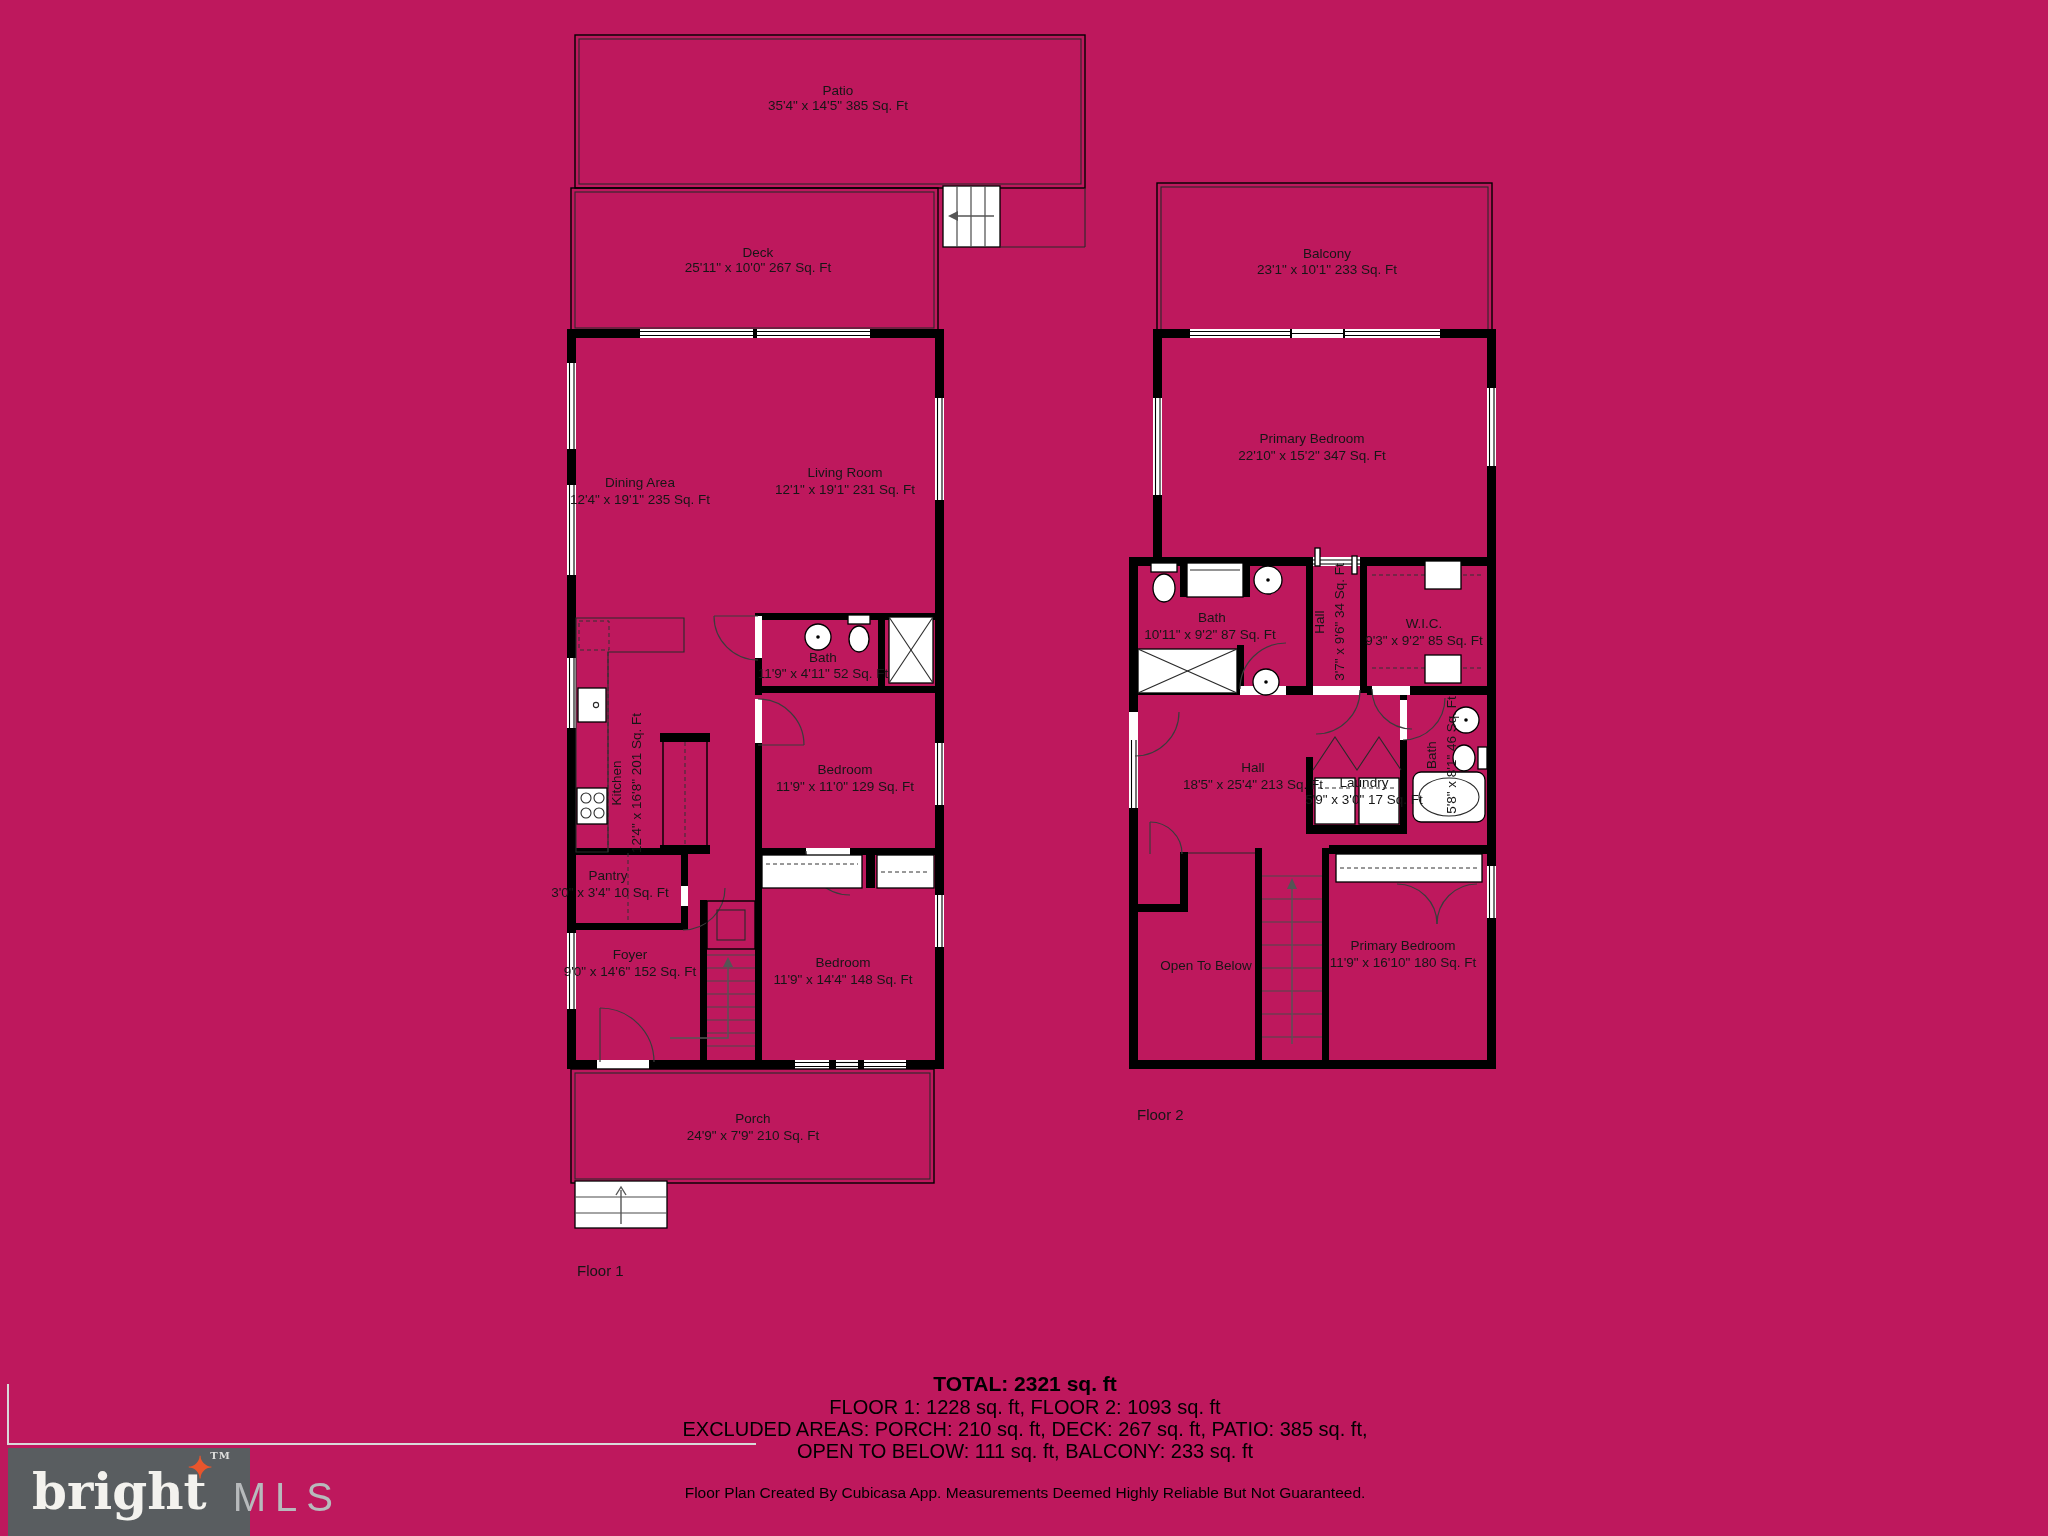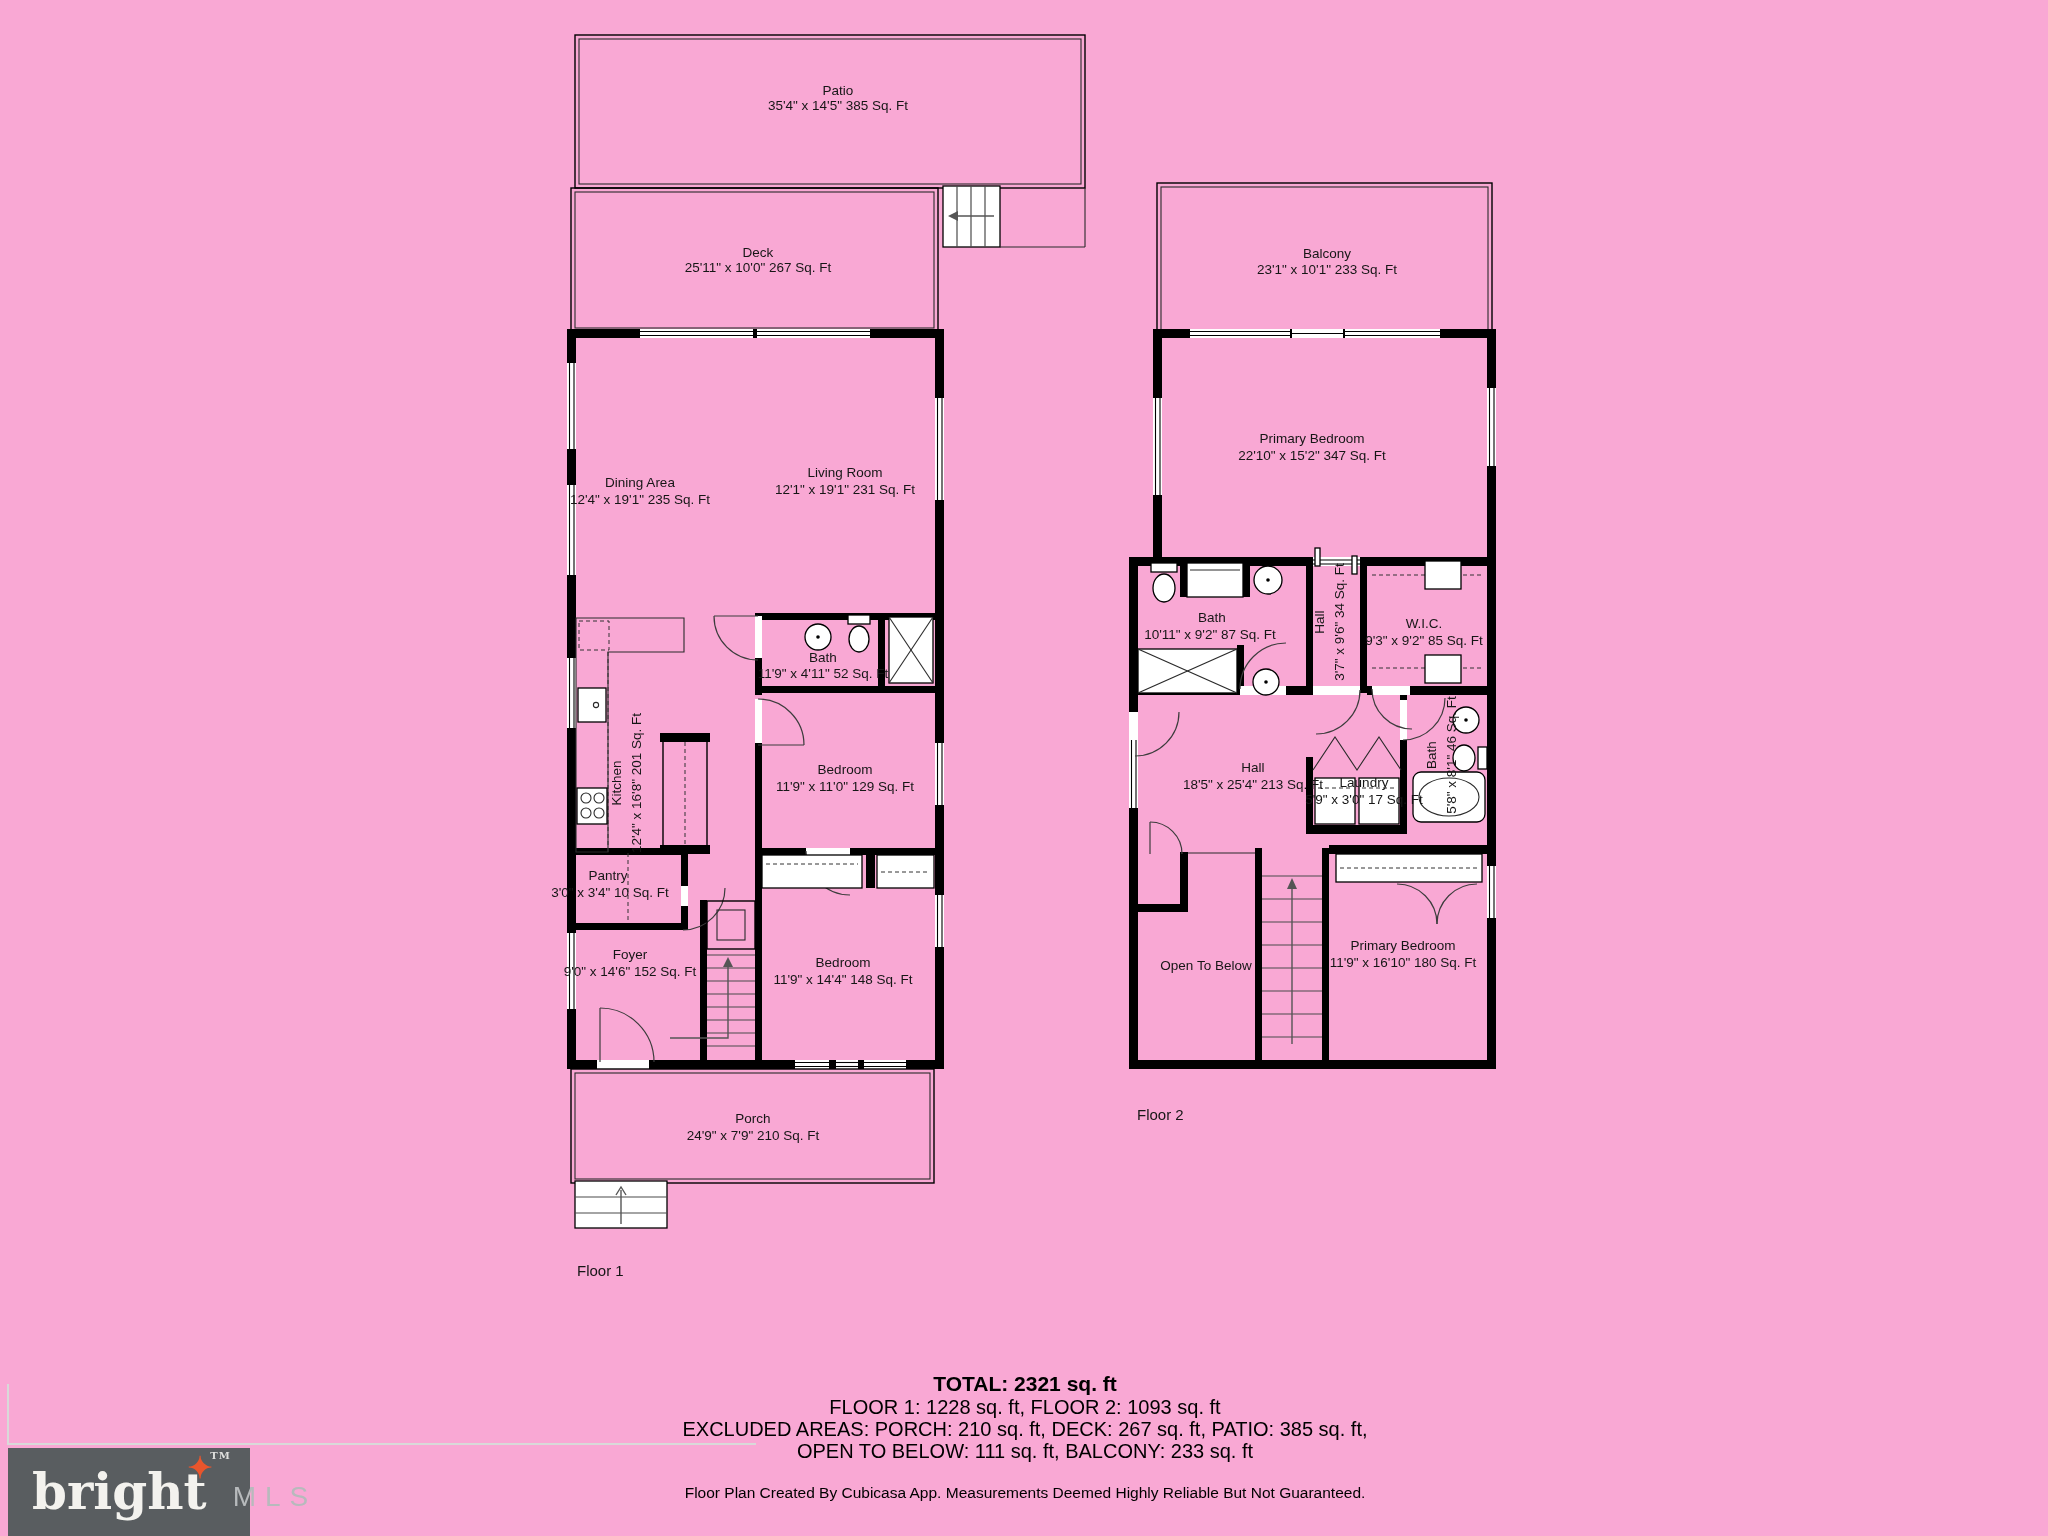--- a/index.html
+++ b/index.html
@@ -1,16 +1,16 @@
 <!DOCTYPE html>
 <html><head>
 <meta charset="utf-8">
 <style>
   html,body{margin:0;padding:0;background:#ffffff;}
-  .page{position:relative;width:2048px;height:1536px;background:#f9a8d4;overflow:hidden;font-family:"Liberation Sans",sans-serif;}
+  .page{position:relative;width:2048px;height:1536px;background:#be185d;overflow:hidden;font-family:"Liberation Sans",sans-serif;}
   svg{position:absolute;top:0;left:0;}
   
   .wall{fill:#000;}
   .gap{fill:#fff;}
   .thin{fill:none;stroke:#000;stroke-width:1.4;}
   .thin2{fill:none;stroke:#2a2a2a;stroke-width:1.1;}
   .winline{stroke:#000;stroke-width:1.1;}
   .arc{fill:none;stroke:#3c3c3c;stroke-width:1.2;}
   .tread{stroke:#4a4a4a;stroke-width:1.2;}
   .dash{fill:none;stroke:#333;stroke-width:1;stroke-dasharray:4 3;}
@@ -23,21 +23,21 @@
   .rn,.rd{font-size:13.5px;text-anchor:middle;}
   .fl{font-size:15px;text-anchor:start;}
   .sum-total{font-size:21px;font-weight:bold;text-anchor:middle;fill:#000;}
   .sum{font-size:20px;text-anchor:middle;fill:#000;}
   .credit{font-size:15.5px;text-anchor:middle;fill:#000;}
   
   .logo{position:absolute;left:8px;top:1448px;width:242px;height:88px;background:#595d60;display:flex;align-items:center;padding-left:24px;box-sizing:border-box;}
   .logo .brand{position:relative;font-family:"DejaVu Serif",serif;font-weight:bold;font-size:50px;line-height:1;color:#f3f2ee;letter-spacing:0px;}
   .logo .star{position:absolute;right:-6px;top:-14px;color:#e8552c;font-size:30px;line-height:1;}
   .logo .tm{position:absolute;right:-24px;top:-16px;color:#dfdfdd;font-size:10px;letter-spacing:1px;margin-left:10px;}
-  .logo .mls{margin-left:26px;margin-top:10px;font-family:"Liberation Sans",sans-serif;font-size:28px;color:#b7babc;letter-spacing:9px;}
+  .logo .mls{margin-left:26px;margin-top:10px;font-family:"Liberation Sans",sans-serif;font-size:40px;color:#b7babc;letter-spacing:9px;}
 </style>
 </head>
 <body>
 
 <div class="page">
 <svg width="2048" height="1536" viewBox="0 0 2048 1536">
 
   <g>
 
     <g>

